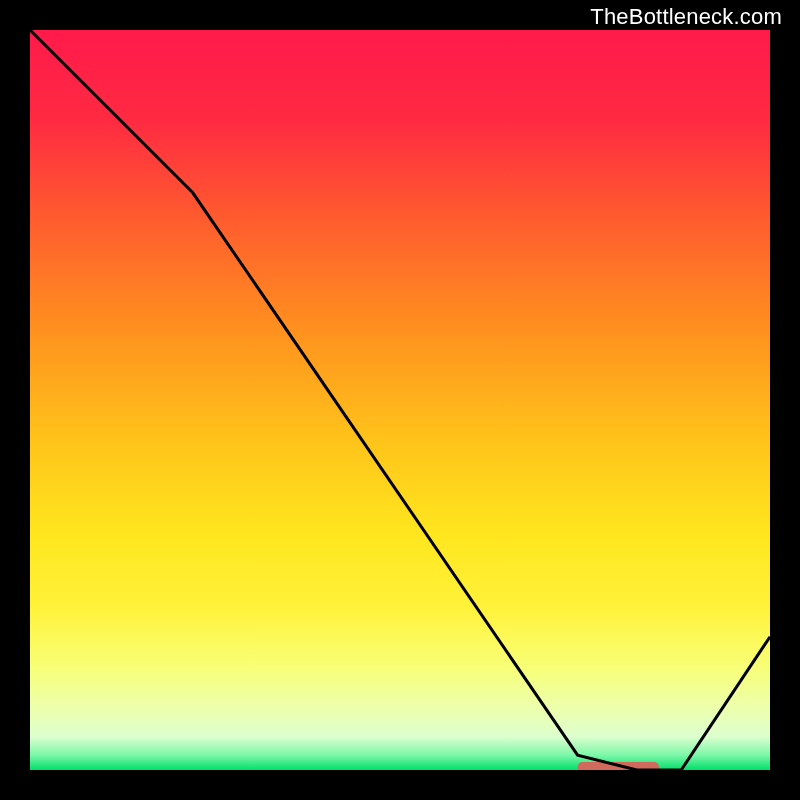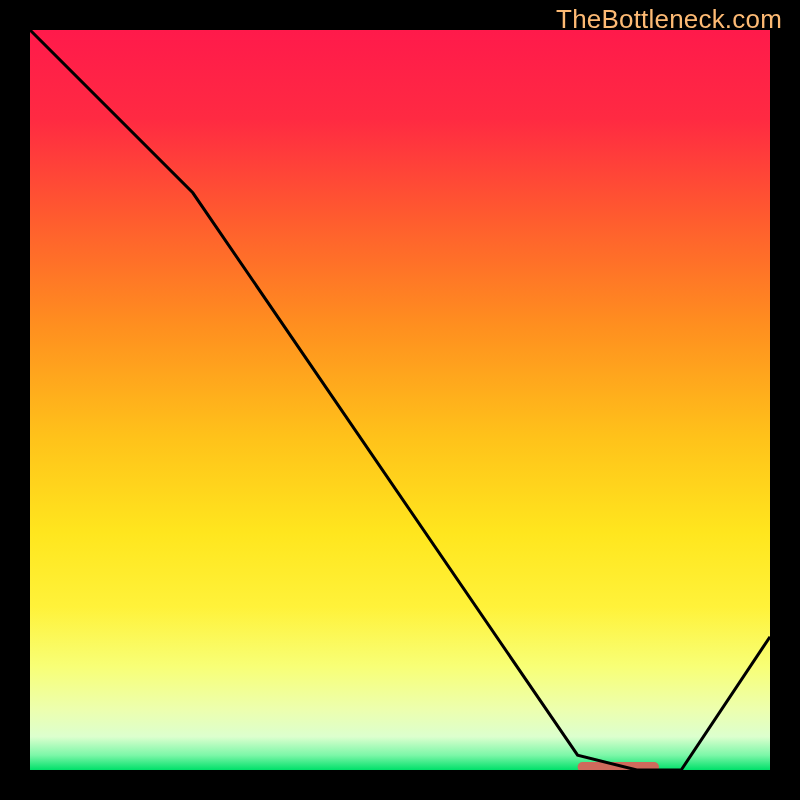--- a/index.html
+++ b/index.html
@@ -14,22 +14,22 @@
   .frame {
     position: relative;
     width: 800px;
     height: 800px;
     background: #000;
   }
   .watermark {
     position: absolute;
     top: 4px;
     right: 18px;
-    color: #fdba74;
-    font-size: 26px;
+    color: #ffffff;
+    font-size: 22px;
     font-weight: 500;
     letter-spacing: 0.2px;
     user-select: none;
   }
   .plot {
     position: absolute;
     left: 30px;
     top: 30px;
     width: 740px;
     height: 740px;

